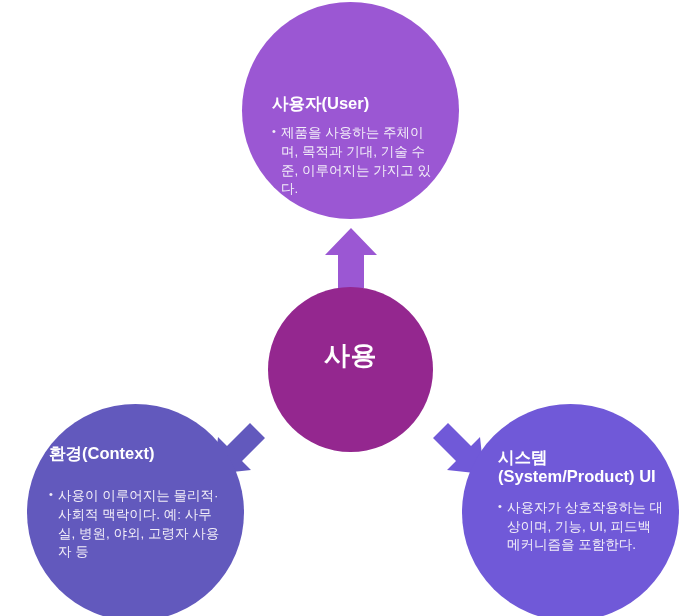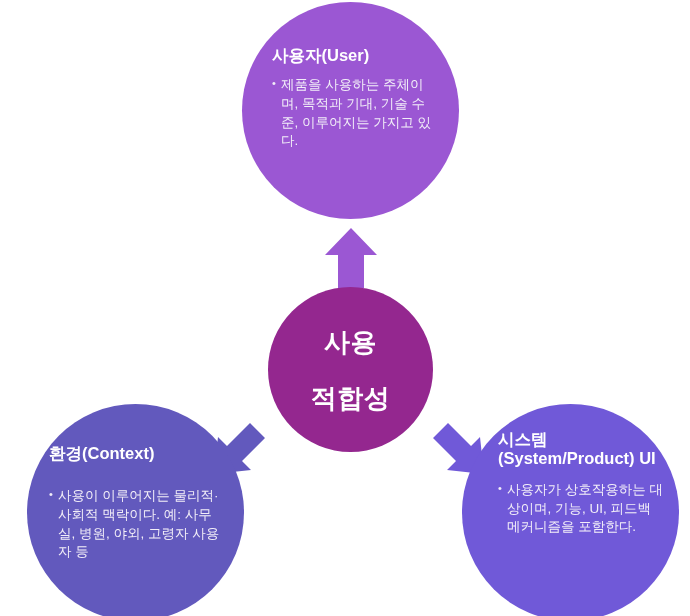--- a/index.html
+++ b/index.html
@@ -61,21 +61,21 @@
     left: 242px;
     top: 2px;
     width: 217px;
     height: 217px;
     background: #9b57d3;
   }
   #node-user .node-inner {
     top: 44px;
     padding: 0 26px 0 30px;
   }
-  #node-user .node-title { font-size: 16.5px; }
+  #node-user .node-title { font-size: 16.5px; margin-top: 48px; }
   #node-user .node-bullet { font-size: 13.5px; margin-top: 11px; }
 
   
   #node-center {
     left: 268px;
     top: 287px;
     width: 165px;
     height: 165px;
     background: #94278f;
     display: flex;
@@ -110,21 +110,21 @@
 
   
   #node-system {
     left: 462px;
     top: 404px;
     width: 217px;
     height: 217px;
     background: #7059d8;
   }
   #node-system .node-inner {
-    top: 26px;
+    top: 44px;
     padding: 0 16px 0 36px;
   }
   #node-system .node-title { font-size: 16.5px; }
   #node-system .node-bullet { font-size: 13.5px; margin-top: 12px; }
 
   
   .arrow {
     position: absolute;
     display: block;
   }
@@ -145,21 +145,20 @@
   </div>
 
   <div class="arrow" id="arrow-up">
     <svg viewBox="0 0 52 60" width="52" height="60" aria-hidden="true">
       <polygon points="26,0 52,27 39,27 39,60 13,60 13,27 0,27" fill="#9b57d3"></polygon>
     </svg>
   </div>
 
   <div class="node" id="node-center">
     <div class="center-line l1">사용</div>
-    <div class="center-line l2">적합성</div>
   </div>
 
   <div class="arrow" id="arrow-down-left">
     <svg viewBox="0 0 72 72" width="72" height="72" aria-hidden="true">
       <polygon points="2,70 6,33 15,42 38,19 53,34 30,57 39,66" fill="#6259bd"></polygon>
     </svg>
   </div>
 
   <div class="arrow" id="arrow-down-right">
     <svg viewBox="0 0 72 72" width="72" height="72" aria-hidden="true">

